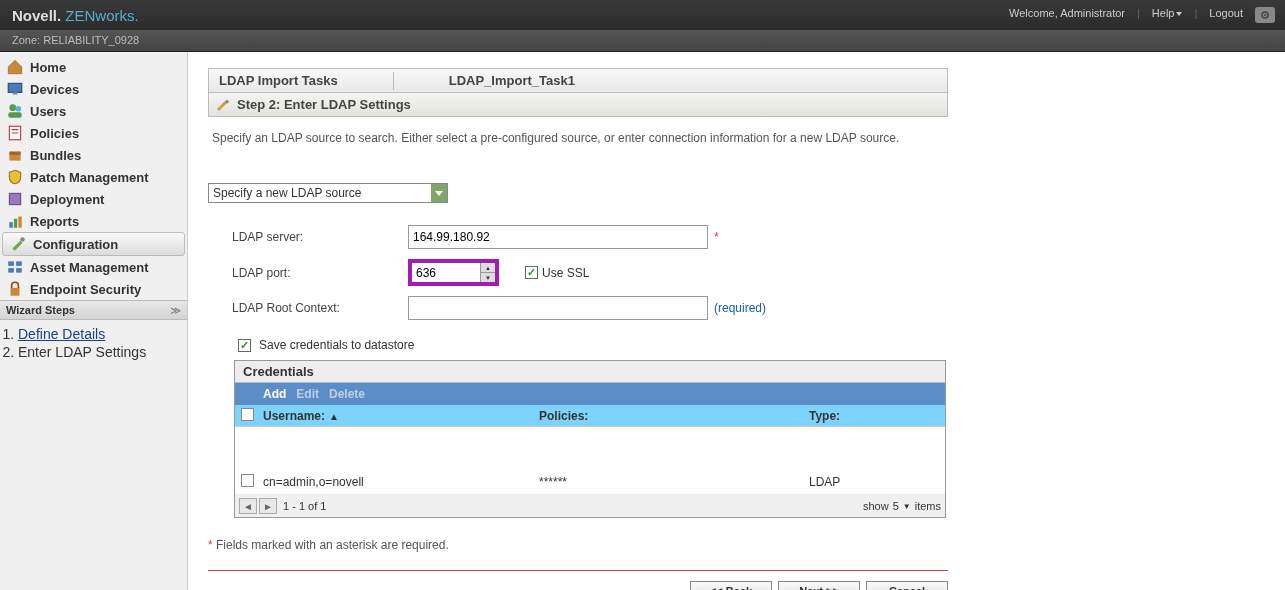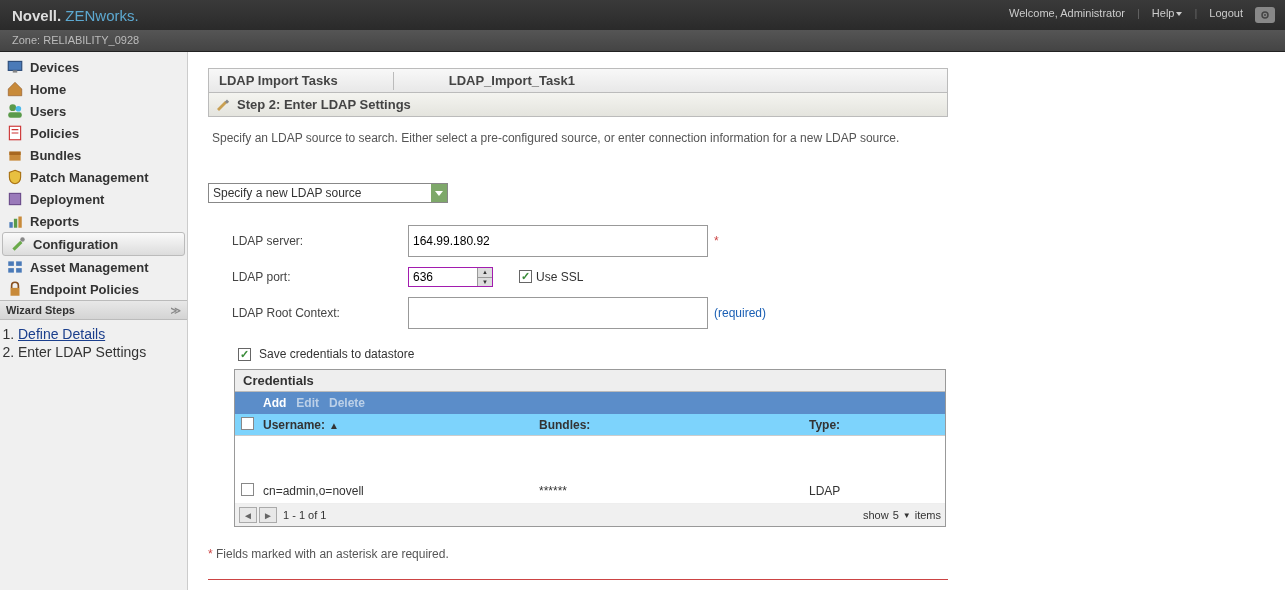--- a/index.html
+++ b/index.html
@@ -34,23 +34,23 @@
 .step-header-icon { width: 16px; height: 16px; margin-right: 6px; }
 .step-header-text { font-size: 13px; font-weight: bold; color: #444; }
 .desc { padding: 12px 4px 0 4px; width: 740px; color: #555; line-height: 1.5; font-size: 12px; }
 .dropdown-row { margin-top: 36px; }
 .select-box { width: 240px; height: 20px; border: 1px solid #888; background: #fff; display: inline-flex; align-items: center; padding-left: 4px; font-size: 12px; }
 .select-box .dd-arrow { margin-left: auto; width: 16px; height: 18px; background: #7ea86a; display: inline-flex; align-items: center; justify-content: center; }
 .select-box .dd-arrow::after { content: ""; width: 0; height: 0; border-left: 4px solid transparent; border-right: 4px solid transparent; border-top: 5px solid #fff; }
 .form-table { margin-top: 22px; margin-left: 24px; }
 .form-row { display: flex; align-items: center; margin-bottom: 10px; font-size: 12px; }
 .form-label { width: 176px; color: #444; }
-.text-input { border: 1px solid #999; height: 32px; padding: 2px 4px; font-size: 12px; }
+.text-input { border: 1px solid #999; height: 24px; padding: 2px 4px; font-size: 12px; }
 .w300 { width: 300px; }
-.spinner-wrap { display: inline-flex; border: 1px solid #a21caf; height: 20px; }
+.spinner-wrap { display: inline-flex; border: 4px solid #a21caf; height: 27px; }
 .spinner-wrap input { border: none; width: 68px; padding: 2px 4px; font-size: 12px; outline: none; }
 .spinner-btns { width: 15px; display: flex; flex-direction: column; border-left: 1px solid #999; }
 .spinner-btns div { flex: 1; background: #ddd; display: flex; align-items: center; justify-content: center; font-size: 6px; cursor: pointer; }
 .spinner-btns div:first-child { border-bottom: 1px solid #999; }
 .asterisk { color: #c44; margin-left: 6px; }
 .checkbox-inline { display: inline-flex; align-items: flex-start; margin-left: 26px; }
 .checkbox-green { width: 13px; height: 13px; border: 1px solid #666; background: #fff; display: inline-flex; align-items: center; justify-content: center; margin-right: 4px; cursor: pointer; }
 .checkbox-green.checked::after { content: "✓"; color: #3a8c3a; font-size: 11px; font-weight: bold; line-height: 1; }
 .optional { color: #1a5fb4; font-size: 12px; margin-left: 6px; }
 .save-cred { margin-top: 18px; margin-left: 30px; display: flex; align-items: center; }
@@ -99,33 +99,33 @@
   </div>
 </div>
 <div class="zone-bar">Zone: RELIABILITY_0928</div>
 
 <div class="layout">
   <div class="sidebar">
     <div class="nav" id="nav">
         <div class="nav-item">
           <span class="nav-icon">
             <svg viewBox="0 0 16 16">
+              <path d="M2 8 L8 2 L14 8 L14 14 L2 14 Z" fill="#c88a3a" stroke="#885020" stroke-width="0.5"></path>
+            </svg>
+          </span>
+          <span>Home</span>
+        </div>
+        <div class="nav-item">
+          <span class="nav-icon">
+            <svg viewBox="0 0 16 16">
               <rect x="2" y="3" width="12" height="8" fill="#4a7ab8" stroke="#2a4a78"></rect>
               <rect x="6" y="11" width="4" height="2" fill="#888"></rect>
             </svg>
           </span>
           <span>Devices</span>
-        </div>
-        <div class="nav-item">
-          <span class="nav-icon">
-            <svg viewBox="0 0 16 16">
-              <path d="M2 8 L8 2 L14 8 L14 14 L2 14 Z" fill="#c88a3a" stroke="#885020" stroke-width="0.5"></path>
-            </svg>
-          </span>
-          <span>Home</span>
         </div>
         <div class="nav-item">
           <span class="nav-icon">
             <svg viewBox="0 0 16 16">
               <circle cx="6" cy="5" r="3" fill="#5a9a4a"></circle>
               <circle cx="11" cy="6" r="2.5" fill="#4abaea"></circle>
               <rect x="2" y="9" width="12" height="5" rx="2" fill="#5a9a4a"></rect>
             </svg>
           </span>
           <span>Users</span>
@@ -194,21 +194,21 @@
           </span>
           <span>Asset Management</span>
         </div>
         <div class="nav-item">
           <span class="nav-icon">
             <svg viewBox="0 0 16 16">
               <rect x="4" y="7" width="8" height="7" fill="#c88a3a"></rect>
               <path d="M5 7 L5 5 Q5 2 8 2 Q11 2 11 5 L11 7" fill="none" stroke="#885020" stroke-width="1.5"></path>
             </svg>
           </span>
-          <span>Endpoint Policies</span>
+          <span>Endpoint Security</span>
         </div>
       </div>
     <div class="wiz-header">
       <span>Wizard Steps</span>
       <span class="collapse">≫</span>
     </div>
     <ol class="wiz-steps" id="wiz-steps">
         <li><span class="wiz-link">Define Details</span></li>
         <li>Enter LDAP Settings</li>
       </ol>
@@ -273,21 +273,21 @@
     <div class="cred-panel">
       <div class="cred-title">Credentials</div>
       <div class="cred-toolbar">
         <span class="tb-active">Add</span>
         <span class="tb-disabled">Edit</span>
         <span class="tb-disabled">Delete</span>
       </div>
       <div class="cred-head">
         <span class="col-chk"><span class="plain-chk"></span></span>
         <span class="col-user"><span>Username:</span><span class="sort-arrow">▲</span></span>
-        <span class="col-pass">Bundles:</span>
+        <span class="col-pass">Policies:</span>
         <span class="col-type">Type:</span>
       </div>
       <div id="cred-rows">
           <div class="cred-row">
             <span class="col-chk"><span class="plain-chk"></span></span>
             <span class="col-user">cn=admin,o=novell</span>
             <span class="col-pass">******</span>
             <span class="col-type">LDAP</span>
           </div>
         </div>

